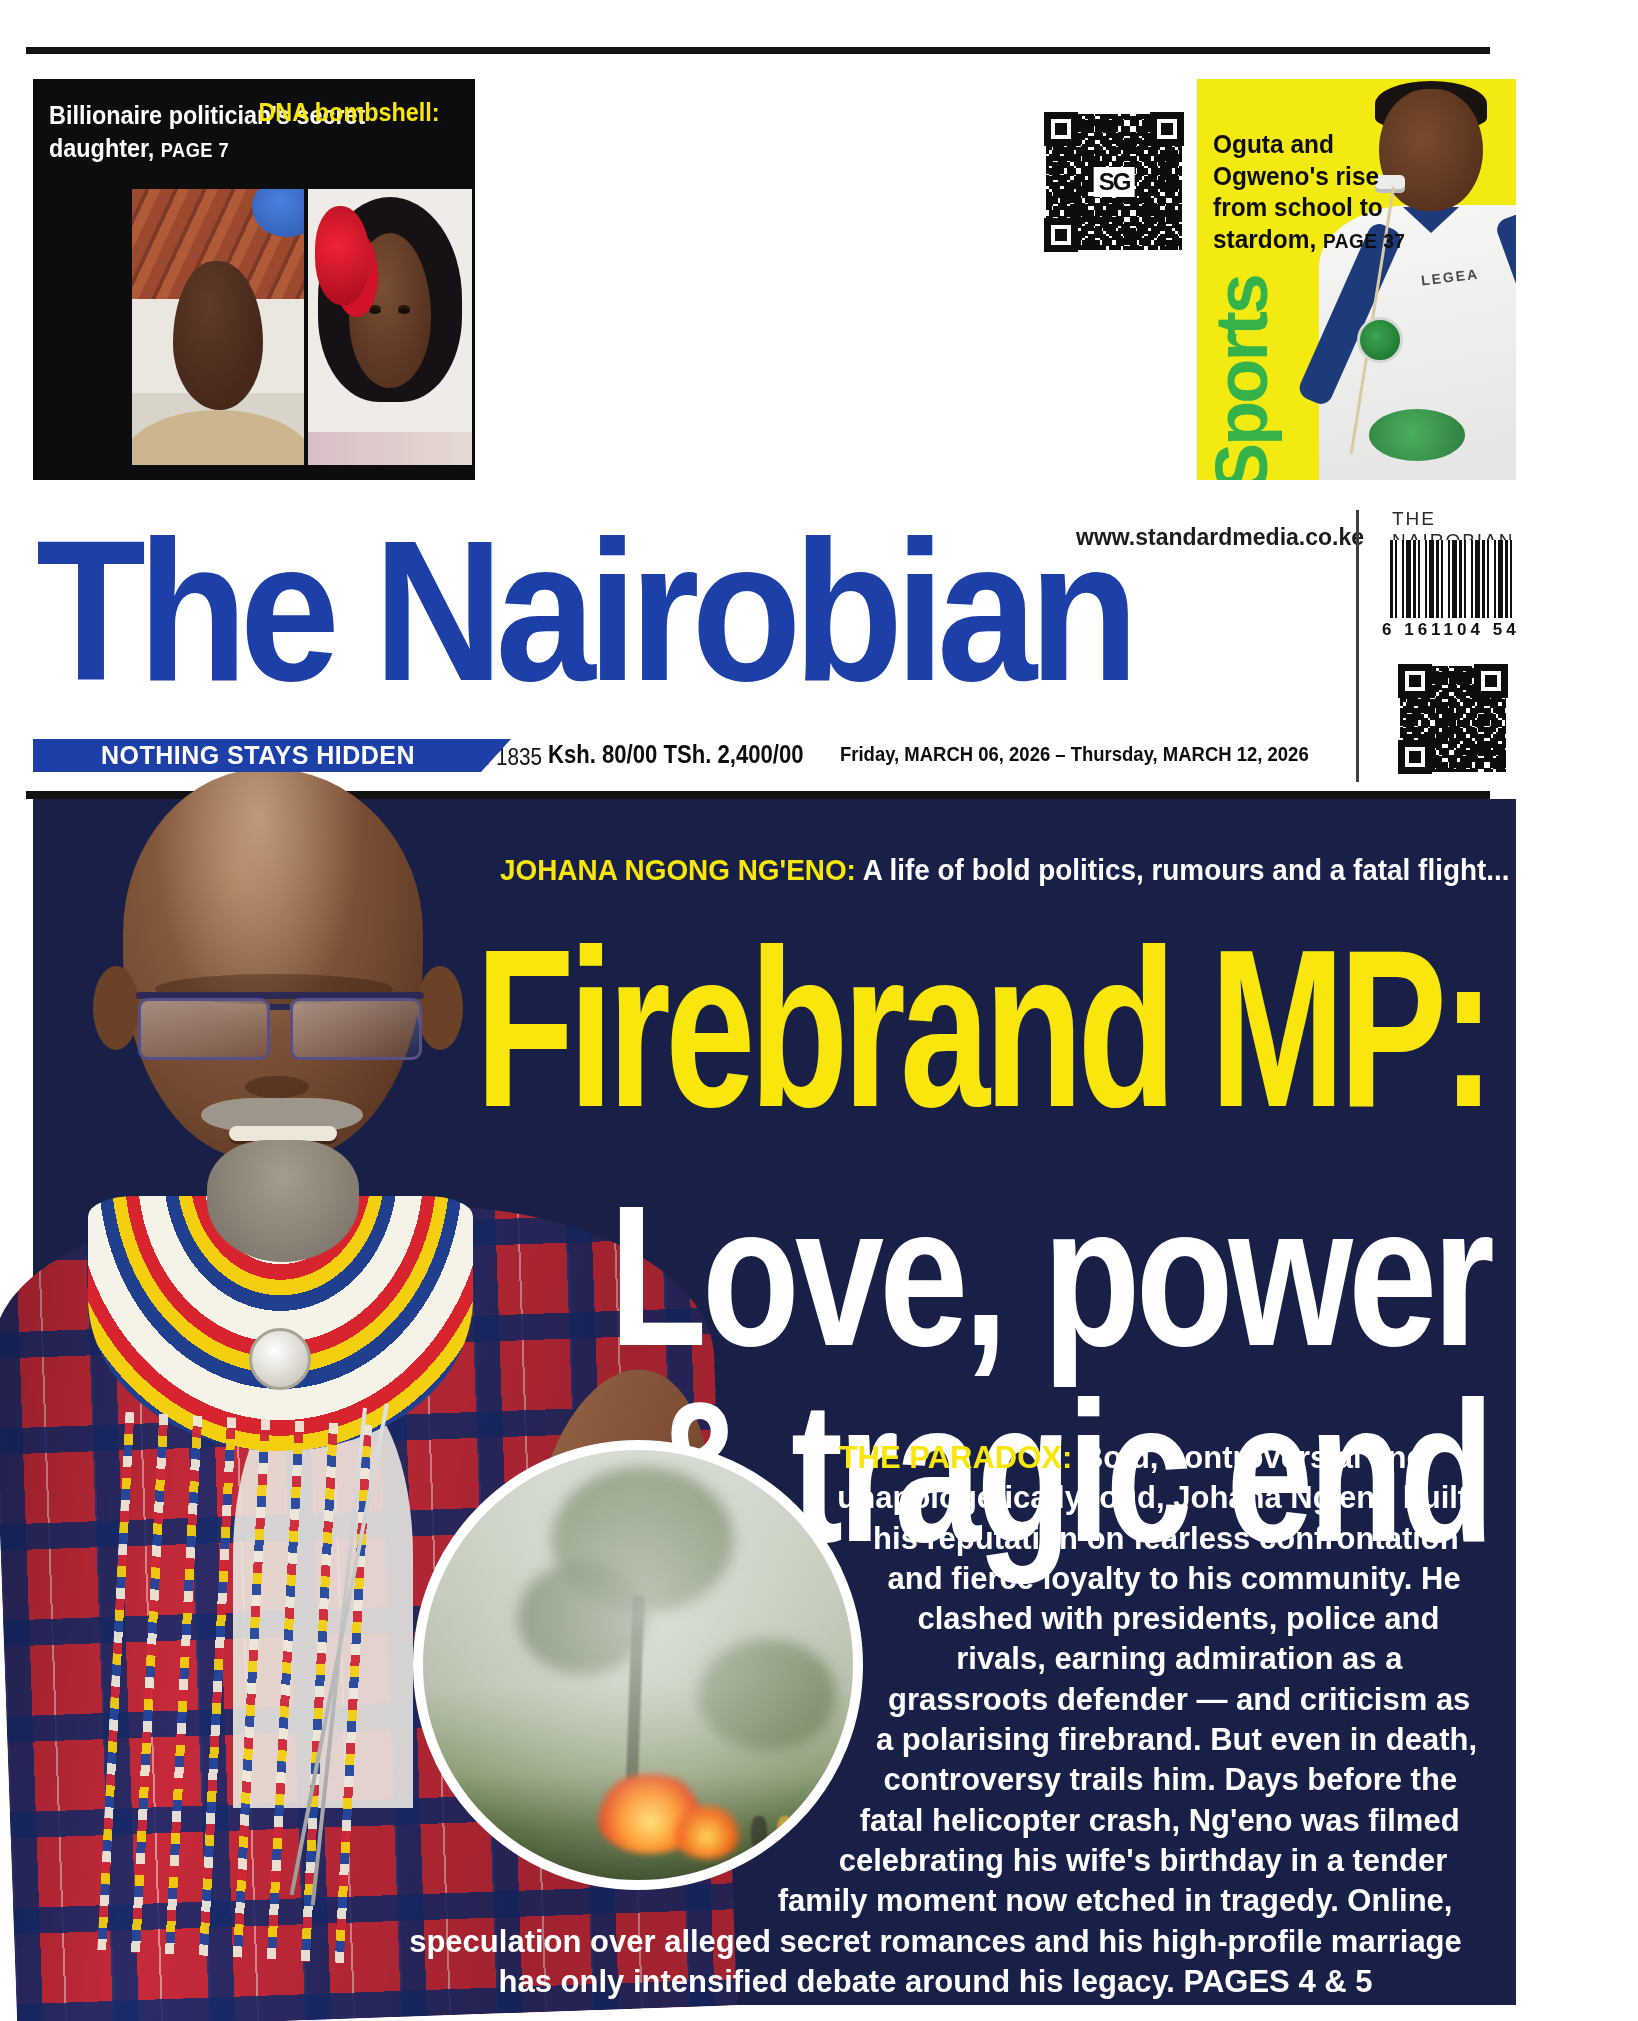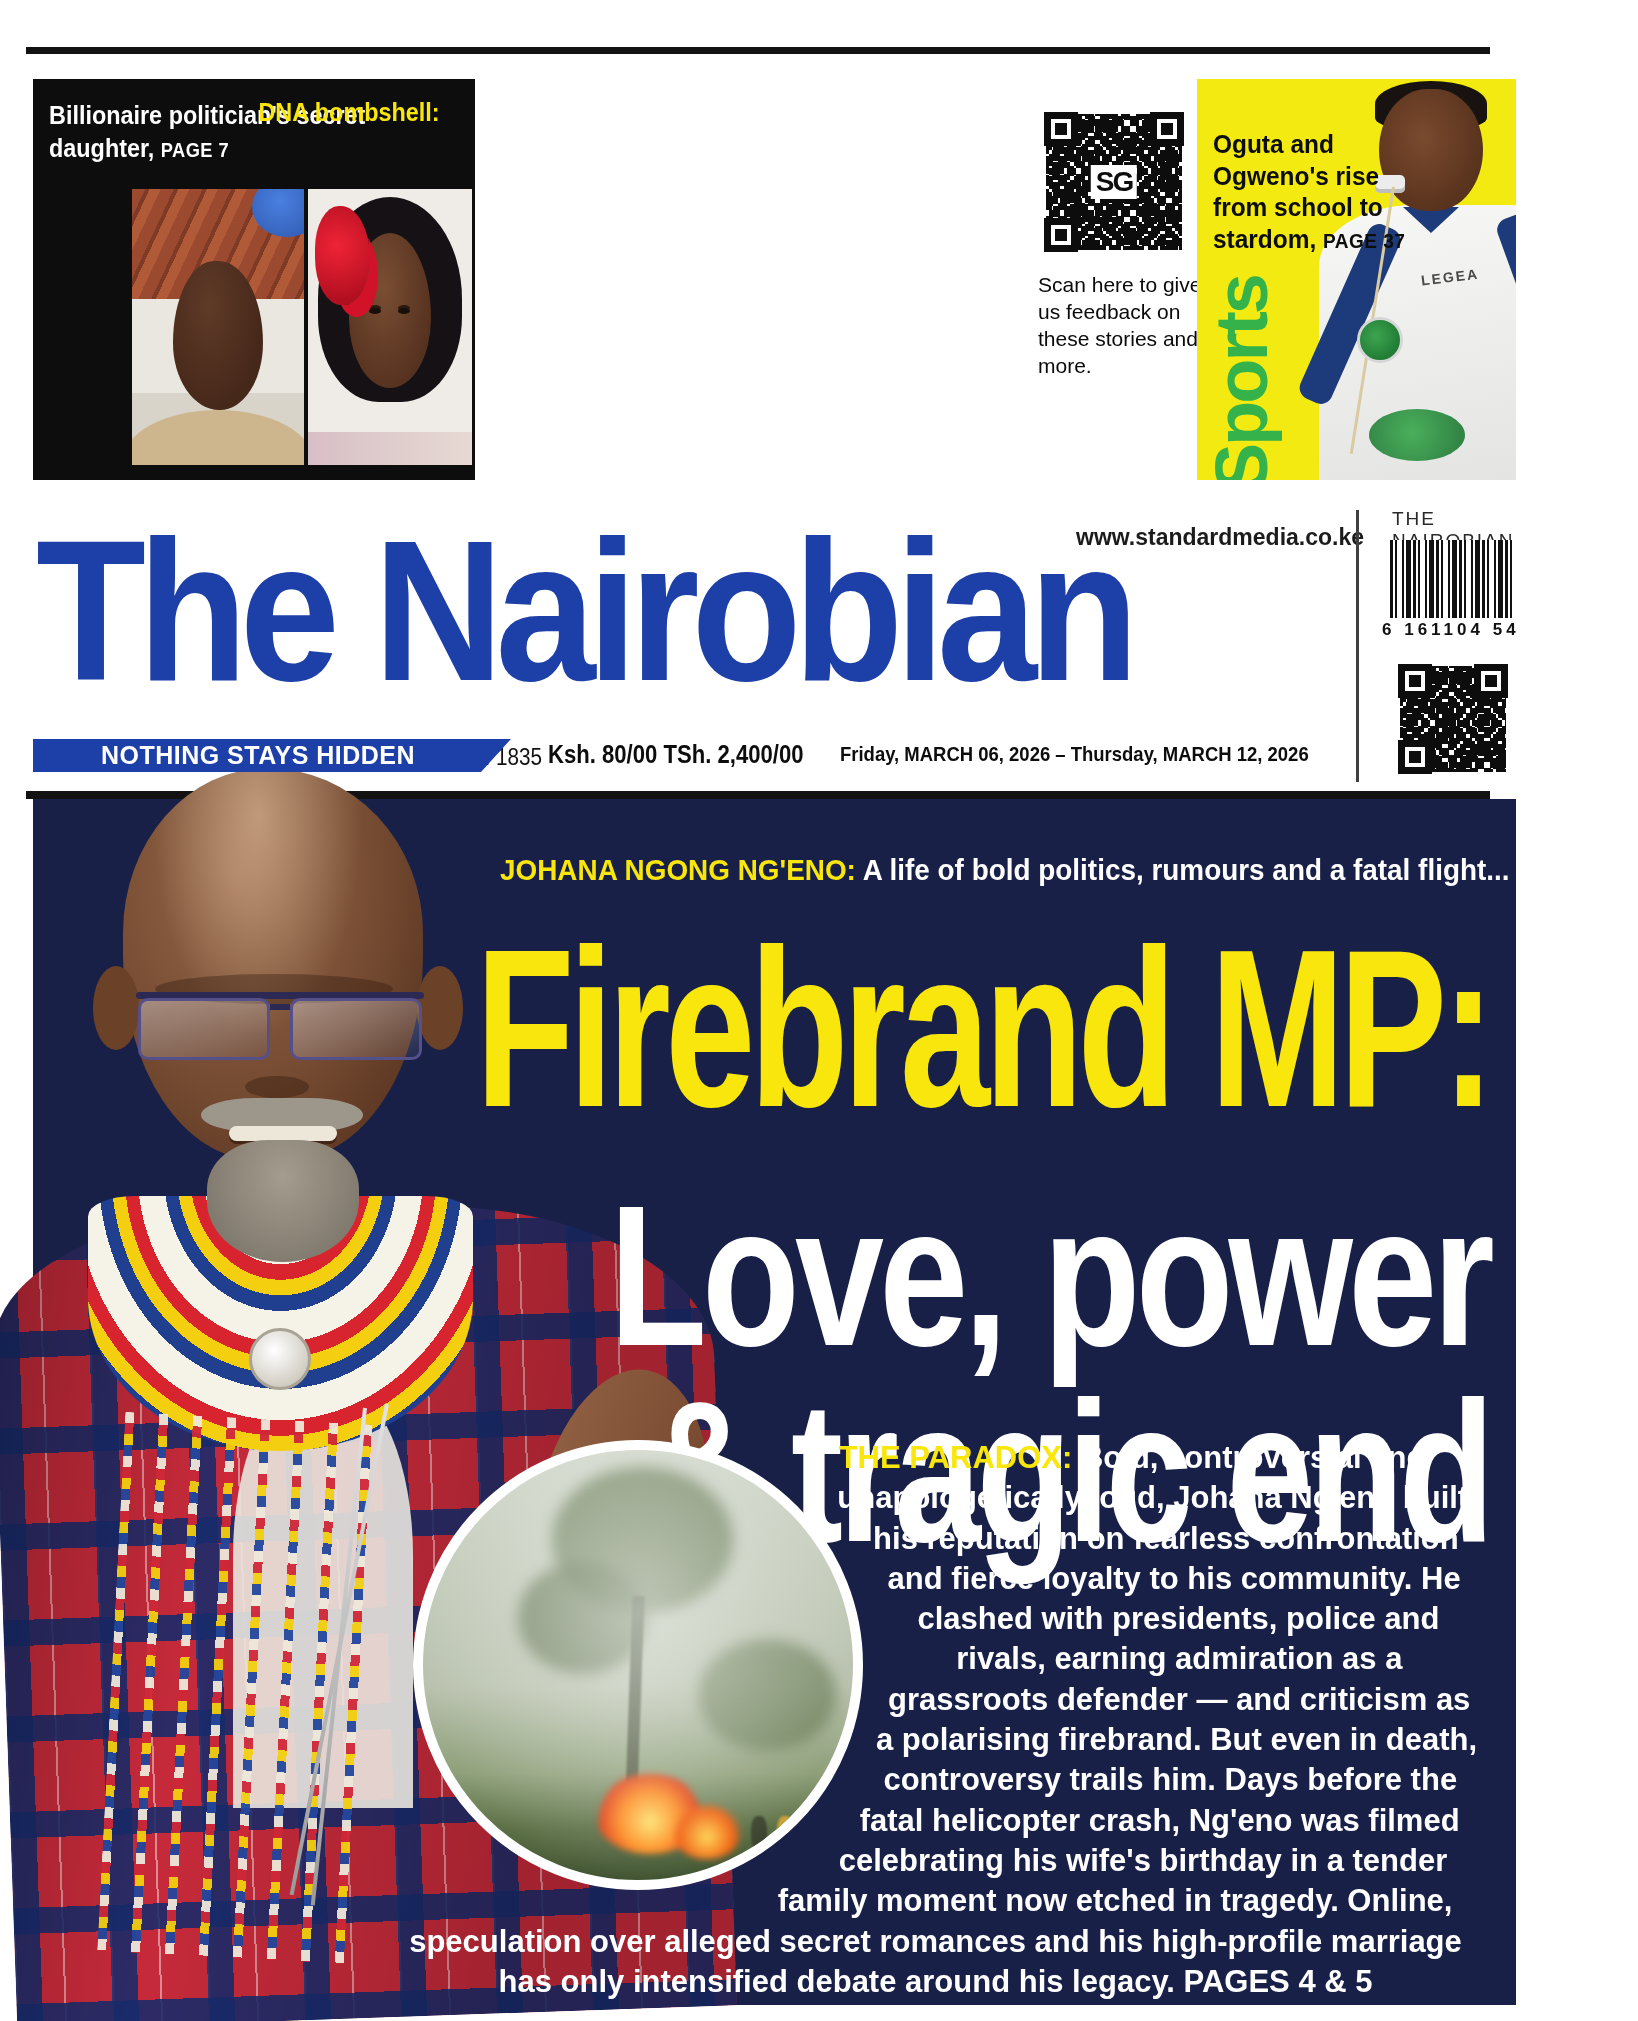--- a/index.html
+++ b/index.html
@@ -55,21 +55,21 @@
   .feedback { position:absolute; left:1038px; top:106px; width:176px; z-index:2; }
   .qr { position:relative; background:#fff; }
   .qr .modules { position:absolute; inset:8px; background:
       repeating-conic-gradient(#0d0d0d 0 25%, transparent 0 50%) 0 0/ 12px 12px,
       repeating-conic-gradient(#0d0d0d 0 25%, transparent 0 50%) 3px 5px/ 18px 14px,
       repeating-conic-gradient(#0d0d0d 0 25%, transparent 0 50%) 7px 2px/ 14px 20px; }
   .qr .finder { position:absolute; width:34px; height:34px; border:7px solid #0d0d0d; background:#fff; }
   .qr .finder::after { content:""; position:absolute; inset:4px; background:#0d0d0d; }
   .qr .f-tl { left:6px; top:6px; } .qr .f-tr { right:6px; top:6px; } .qr .f-bl { left:6px; bottom:6px; }
   .qr-feedback { width:152px; height:152px; }
-  .qr-logo { position:absolute; left:50%; top:50%; transform:translate(-50%,-50%); background:#fff; padding:1px 5px; font-weight:900; font-size:28px; letter-spacing:-2px; color:#0d0d0d; }
+  .qr-logo { position:absolute; left:50%; top:50%; transform:translate(-50%,-50%); background:#fff; padding:1px 5px; font-weight:900; font-size:24px; letter-spacing:-2px; color:#0d0d0d; }
   .feedback-caption { margin-top:14px; width:172px; font-size:21px; line-height:1.28; color:#0a0a0a; }
 
   .sports-box { position:absolute; left:1197px; top:79px; width:358px; height:401px; background:#f2ea11; overflow:hidden; z-index:2; }
   .sports-teaser { position:absolute; left:16px; top:50px; width:235px; font-size:26px; font-weight:800; line-height:1.22; color:#0d0d0d; transform:scaleX(.94); transform-origin:0 0; z-index:2; }
   .sports-vert { position:absolute; left:2px; bottom:-12px; font-size:74px; font-weight:700; letter-spacing:-3px; color:#35b34a; writing-mode:vertical-rl; transform:rotate(180deg); z-index:1; }
   .referee { position:absolute; right:0; top:0; width:225px; height:401px; }
   .referee .head { position:absolute; right:72px; top:10px; width:104px; height:122px; border-radius:46%/50%; background:radial-gradient(at 42% 40%, #7a4a2e, #55301b 80%); }
   .referee .hair { position:absolute; right:68px; top:2px; width:112px; height:46px; border-radius:50% 50% 20% 20%; background:#181310; }
   .referee .whistle { position:absolute; right:150px; top:96px; width:30px; height:18px; border-radius:5px; background:#ececec; box-shadow:inset 0 -4px 0 #bdbdbd; }
   .referee .cord { position:absolute; right:160px; top:108px; width:3px; height:270px; background:#d9caa2; transform:rotate(9deg); transform-origin:top; }
@@ -196,21 +196,20 @@
 
 
   <div class="feedback">
     <div class="qr qr-feedback">
       <div class="modules"></div>
       <div class="finder f-tl"></div>
       <div class="finder f-tr"></div>
       <div class="finder f-bl"></div>
       <div class="qr-logo">SG</div>
     </div>
-    <div class="feedback-caption">Scan here to give us feedback on these stories and more.</div>
   </div>
 
   <div class="sports-box">
     <div class="sports-teaser">
       <span>Oguta and Ogweno's rise from school to stardom, </span><span class="pageref">PAGE 37</span>
     </div>
     <div class="sports-vert">Sports</div>
     <div class="referee">
       <div class="jersey"></div>
       <div class="stripe-l"></div>

